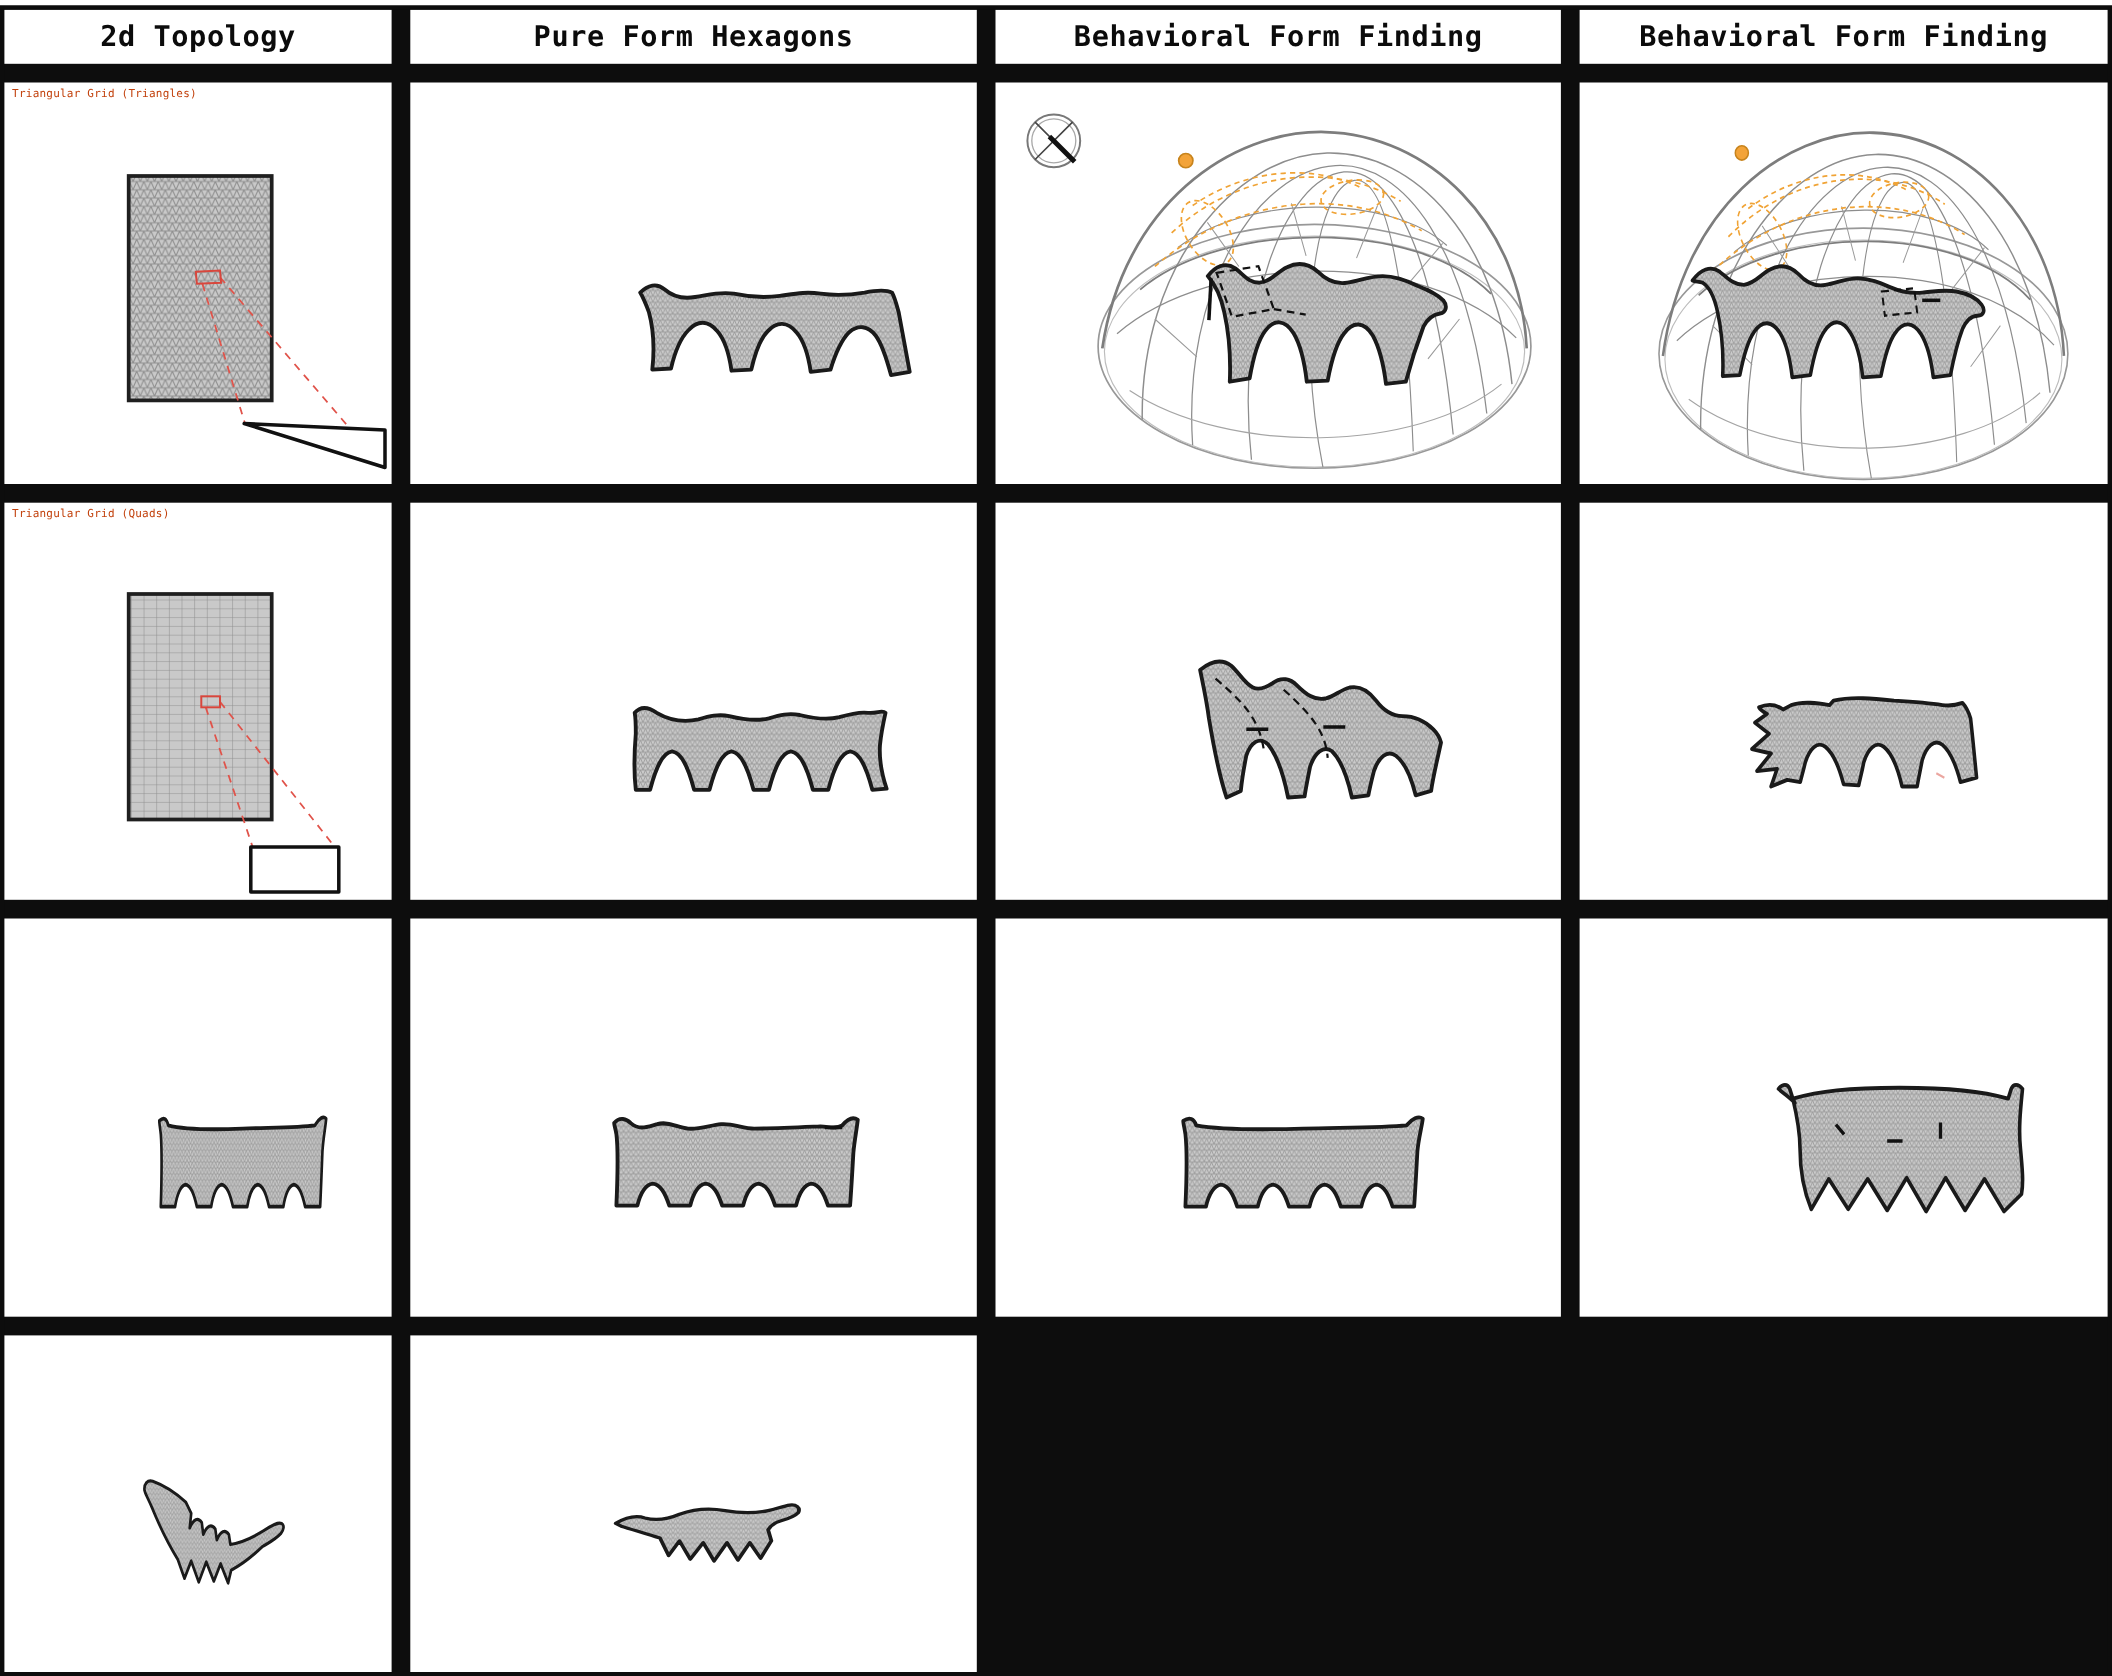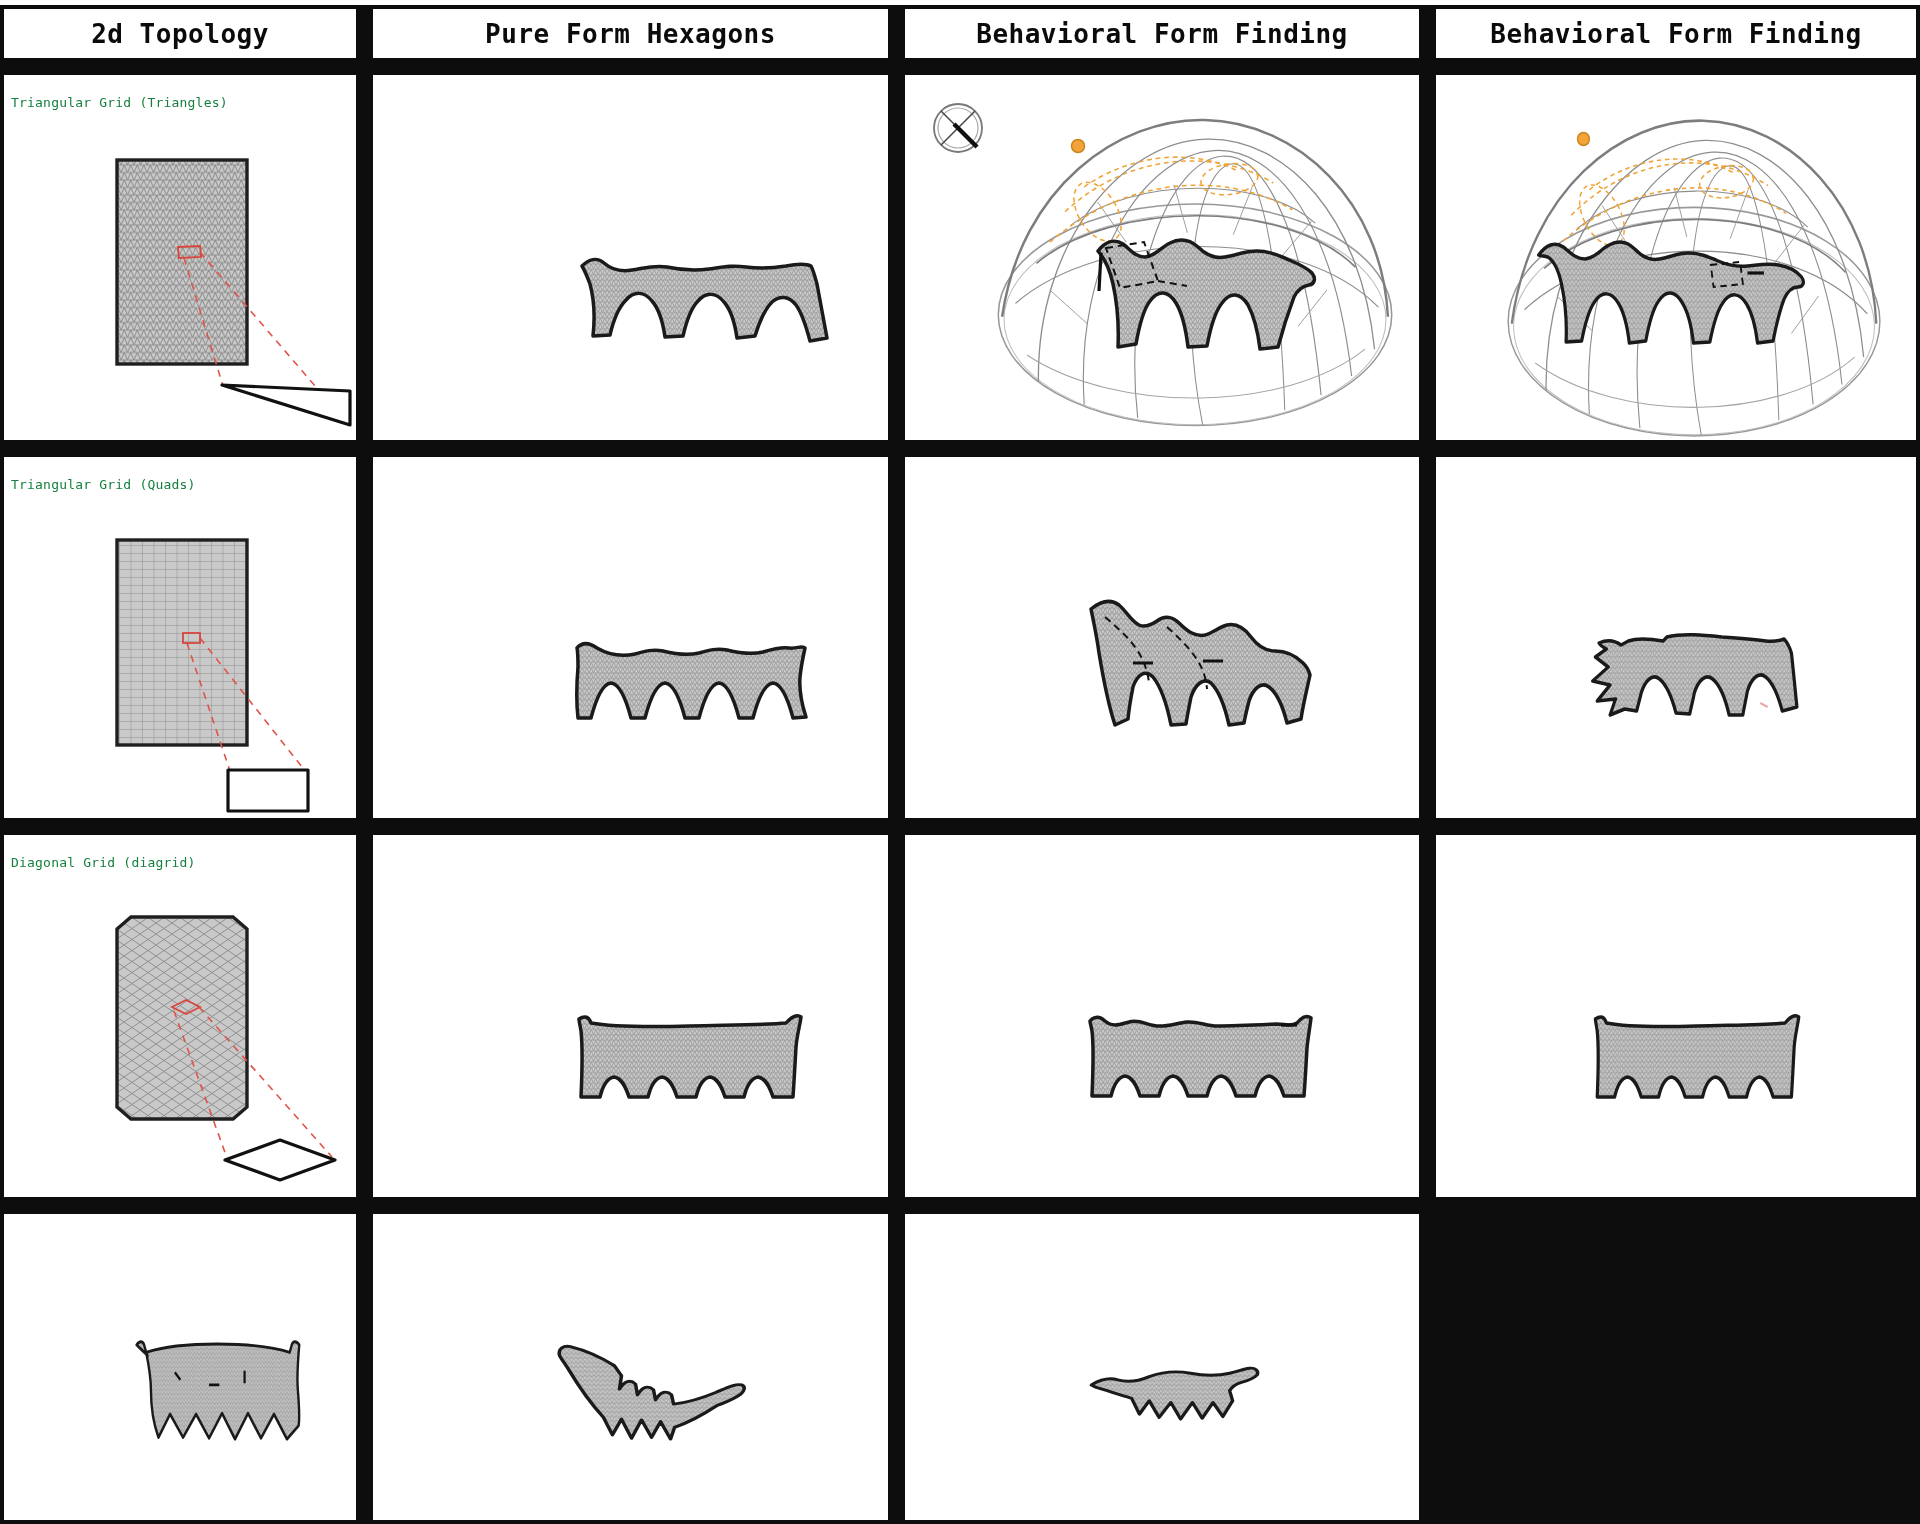--- a/index.html
+++ b/index.html
@@ -6,21 +6,21 @@
   #stage{position:relative;width:1920px;height:1524px;background:#ffffff;
          font-family:"DejaVu Sans Mono","Liberation Mono",monospace;}
   #matrix{position:absolute;left:0;top:5px;width:1912px;height:1511px;
           border:4px solid #0d0d0d;background:#0d0d0d;
           display:grid;gap:17px;
           grid-template-columns:352px 515px 514px 1fr;
           grid-template-rows:49px 365px 361px 362px 1fr;}
   .cell{background:#ffffff;position:relative;overflow:hidden;}
   .hdr{display:flex;align-items:center;justify-content:center;
        font-weight:700;font-size:26px;color:#0b0b0b;letter-spacing:.5px;}
-  .rowlabel{position:absolute;top:20px;left:7px;font-size:13px;color:#15803d;
+  .rowlabel{position:absolute;top:5px;left:7px;font-size:10px;color:#c2410c;
             letter-spacing:.2px;white-space:nowrap;}
   .cell svg{position:absolute;left:0;top:0;width:100%;height:100%;}
   .outline{fill:url(#pTriS);stroke:#1a1a1a;stroke-width:3.5;stroke-linejoin:round;}
   .reddash{fill:none;stroke:#e0534a;stroke-width:1.6;stroke-dasharray:7 6;}
   .redcell{fill:none;stroke:#d8463c;stroke-width:1.8;}
   .callout{fill:#ffffff;stroke:#111111;stroke-width:3.2;stroke-linejoin:round;}
   .gridswatch{stroke:#1f1f1f;stroke-width:3.4;}
   .blkdash{fill:none;stroke:#111111;stroke-width:2;stroke-dasharray:7 5;}
   .blkbar{fill:none;stroke:#111111;stroke-width:3.2;stroke-linecap:butt;}
   .sundash{fill:none;stroke:#f0a335;stroke-width:1.6;stroke-dasharray:5 4;}
@@ -175,29 +175,20 @@
     </svg>
   </div>
 
   <div class="cell">
     <svg viewBox="0 0 524 361" preserveAspectRatio="none">
       <path class="outline" fill="url(#pQuadS)" d="M178,186 C188,182 196,184 202,188 L210,184 C222,180 236,182 248,184 L252,180 C270,176 292,178 312,180 C330,181 346,182 360,184 C368,185 374,184 380,182 C384,186 386,190 388,196 C390,212 392,232 394,250 L378,254 C374,240 368,226 360,220 C352,214 344,222 340,234 C338,244 336,252 335,258 L320,258 C316,242 310,228 302,222 C294,216 286,224 282,236 C280,246 278,252 277,257 L262,256 C258,242 252,228 244,222 C236,216 228,224 224,236 C222,244 220,250 219,254 L206,252 L190,258 L196,242 L176,244 L190,228 L171,224 L188,210 L174,200 L186,192 C182,190 179,188 178,186 Z"></path>
       <path d="M354,246 L362,250" stroke="#eba6a0" stroke-width="2"></path>
     </svg>
   </div>
 
-  <div class="cell">
-    <svg viewBox="0 0 352 362" preserveAspectRatio="none">
-      <path class="gridswatch" fill="url(#pDia)" d="M127,82 L229,82 L243,94 L243,272 L229,284 L127,284 L113,272 L113,94 Z"></path>
-      <path class="reddash" d="M170,176 L223,323 M195,172 L328,322"></path>
-      <path class="redcell" d="M168,172 L182,165 L196,172 L182,179 Z"></path>
-      <path class="callout" d="M221,325 L276,305 L331,325 L276,345 Z"></path>
-    </svg>
-    <div class="rowlabel">Diagonal Grid (diagrid)</div>
-  </div>
 
   <div class="cell">
     <svg viewBox="0 0 515 362" preserveAspectRatio="none">
       <path class="outline" fill="url(#pDiaS)" d="M206,184 C212,180 216,182 218,188 C240,192 280,192 317,191 C354,190 392,190 413,188 C418,182 424,179 428,182 C427,190 424,200 423,212 C422,230 421,248 420,262 L400,262 C396,250 392,243 385,242 C378,243 374,250 371,262 L352,262 C348,250 344,243 337,242 C330,243 326,250 323,262 L304,262 C300,250 296,243 289,242 C282,243 278,250 275,262 L256,262 C252,250 248,243 241,242 C234,243 230,250 227,262 L208,262 C209,240 210,214 208,196 C207,190 206,186 206,184 Z"></path>
     </svg>
   </div>
 
   <div class="cell">
     <svg viewBox="0 0 514 362" preserveAspectRatio="none">
       <path class="outline" fill="url(#pDiaS)" d="M185,186 C190,180 196,182 200,186 C208,193 216,189 224,187 C234,184 242,190 252,191 C262,192 272,188 282,187 C292,186 302,191 312,191 C330,191 350,190 372,189 C380,189 386,192 392,188 C397,182 402,180 406,183 C405,192 403,202 402,213 C401,231 400,248 399,261 L379,261 C375,249 371,242 364,241 C357,242 353,249 350,261 L331,261 C327,249 323,242 316,241 C309,242 305,249 302,261 L283,261 C279,249 275,242 268,241 C261,242 257,249 254,261 L235,261 C231,249 227,242 220,241 C213,242 209,249 206,261 L187,261 C188,238 189,212 187,196 C186,190 185,188 185,186 Z"></path>

